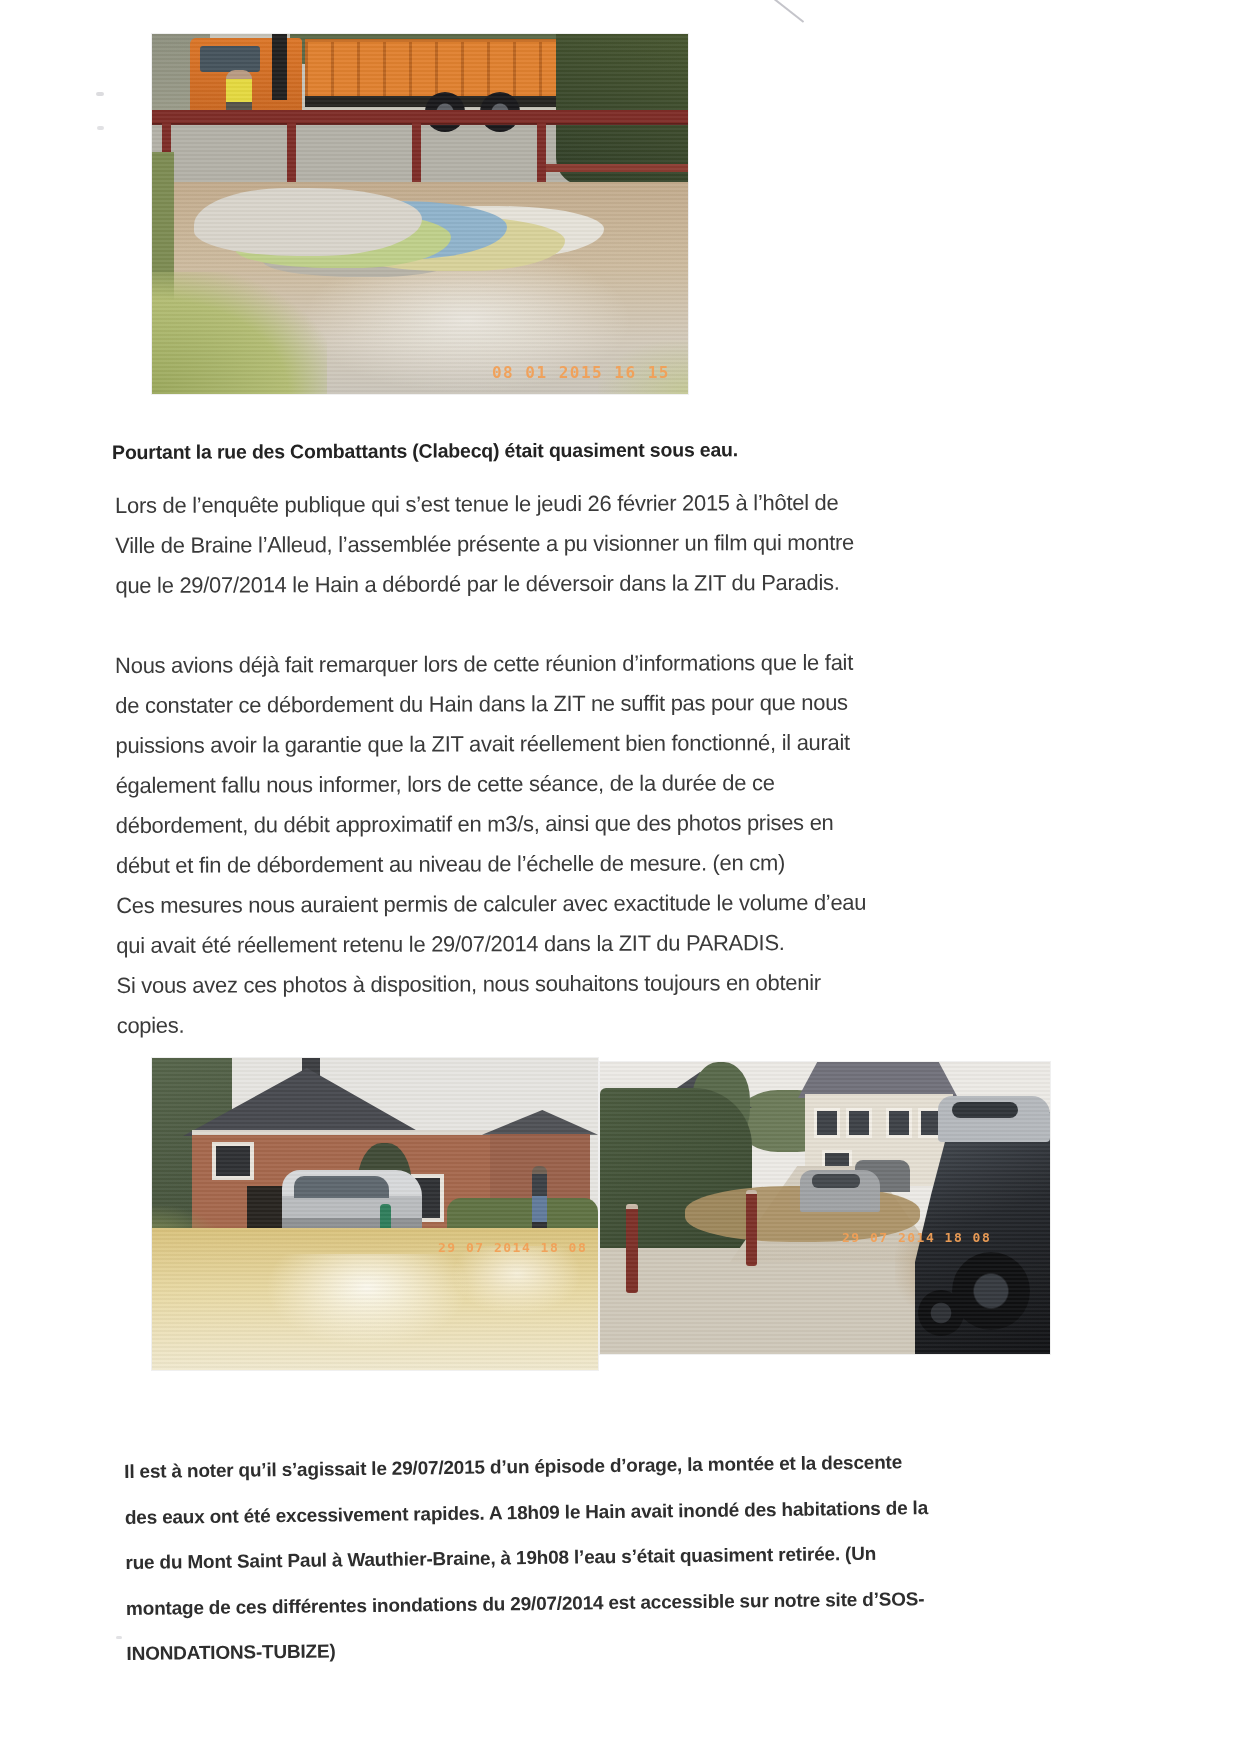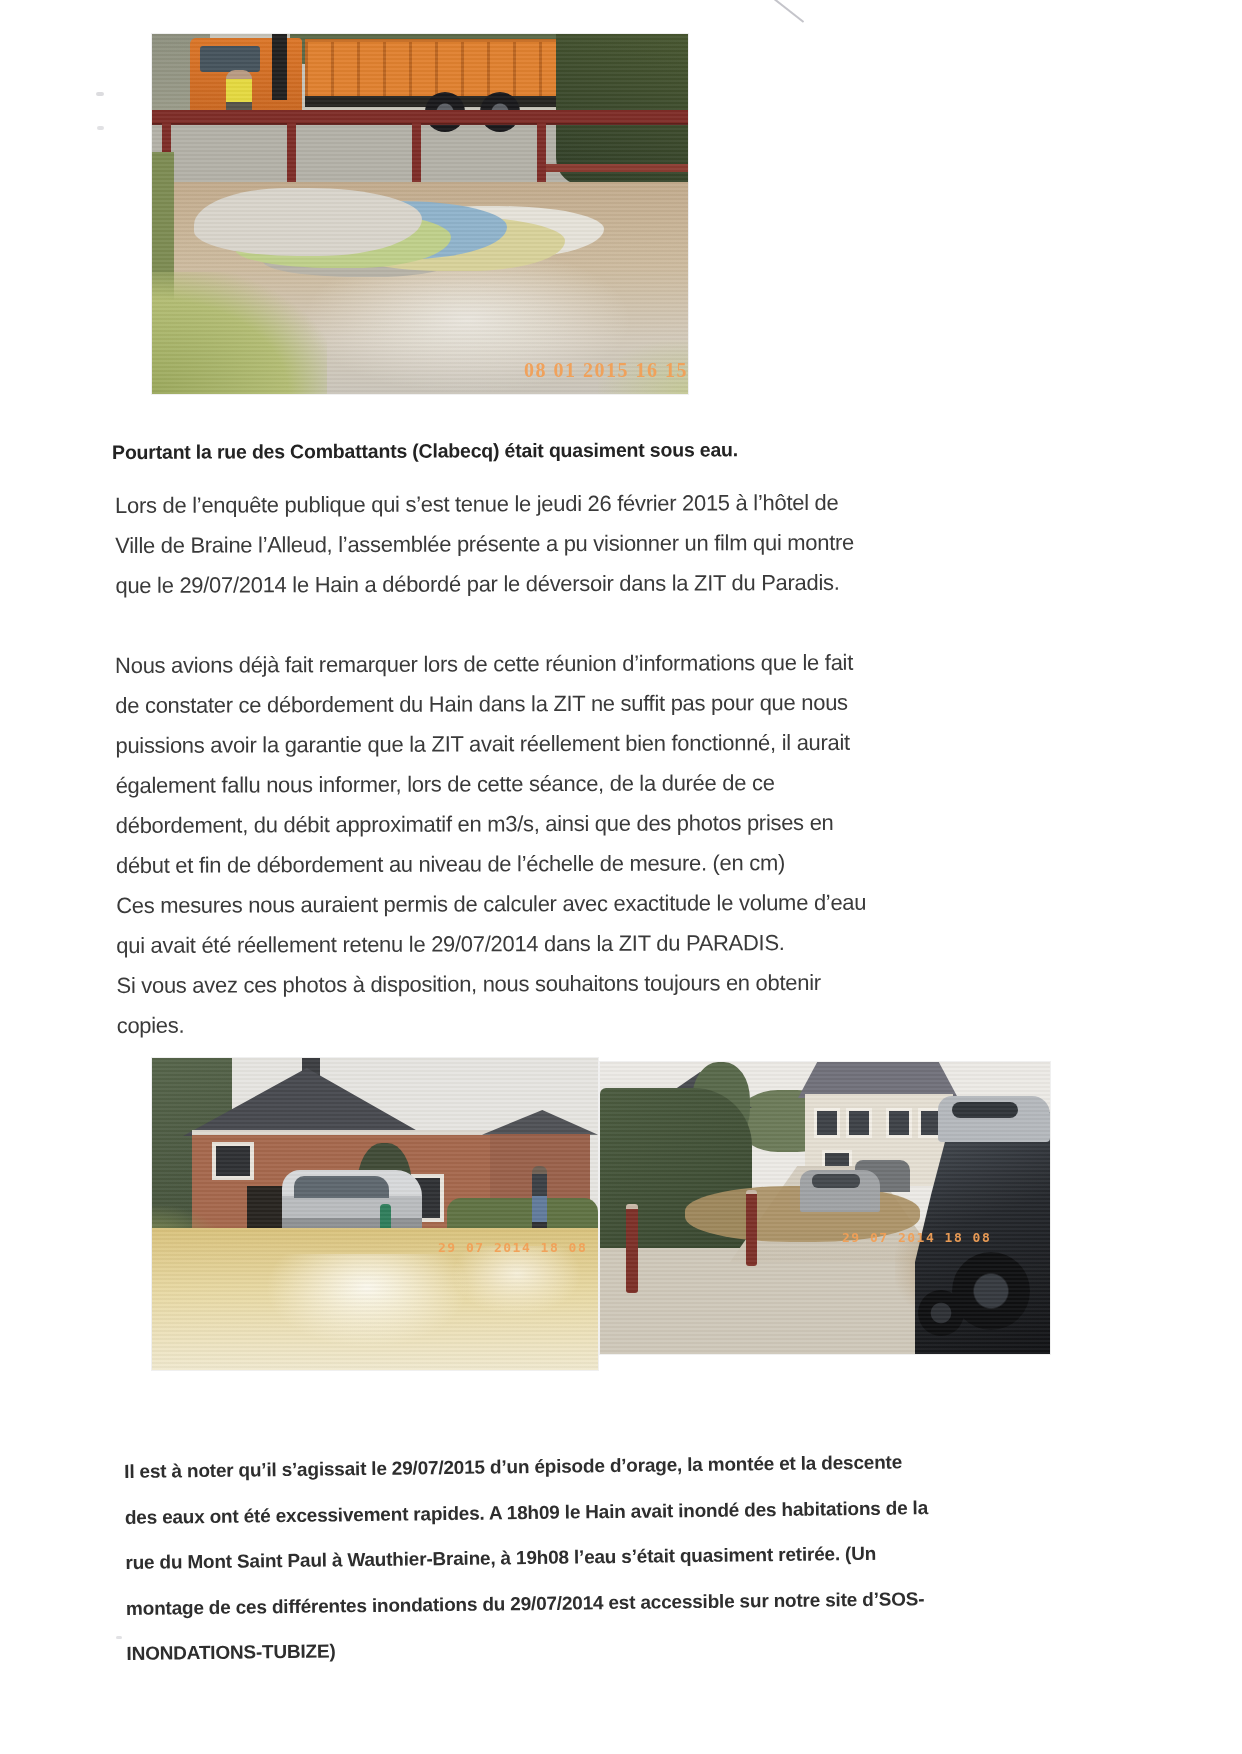--- a/index.html
+++ b/index.html
@@ -40,21 +40,21 @@
   .tp-mud-light{left:150px;top:225px;width:330px;height:135px;
      background:radial-gradient(ellipse at 50% 45%,rgba(238,236,230,.85),rgba(238,236,230,0) 70%);}
   .tp-debris{left:42px;top:154px;width:228px;height:68px;background:#d9d5cc;
      border-radius:45% 55% 50% 50%/60% 50% 60% 40%;
      box-shadow:35px 18px 0 -6px #bfd08a,90px 8px 0 -5px #8fb3cc,150px 22px 0 -7px #d8d29a,190px 10px 0 -8px #e6e3da,60px 30px 0 -9px #b7b3a8;}
   .tp-grass-strip{left:0;top:118px;width:22px;height:150px;background:#7c8b52;}
   .tp-grass-bl{left:0;top:238px;width:175px;height:122px;
      background:radial-gradient(ellipse at 0% 100%,#9aa85c 0%,#b3bd74 55%,rgba(179,189,116,0) 78%);}
   .tp-grass-br{left:446px;top:306px;width:90px;height:54px;
      background:radial-gradient(ellipse at 100% 100%,rgba(195,201,143,.85),rgba(195,201,143,0) 75%);}
-  #ts-top{right:0;bottom:12px;font-size:20px;letter-spacing:1.5px;font-family:Liberation Serif, serif;}
+  #ts-top{right:18px;bottom:12px;font-size:16px;letter-spacing:1.5px;}
 
   
   #photo-bl{left:112px;top:1042px;width:446px;height:312px;background:#e6e5e1;}
   .bl-trees-left{left:0;top:0;width:80px;height:228px;background:linear-gradient(160deg,#55644a,#3d4a35);border-radius:0 0 32px 0;}
   .bl-roof{left:28px;top:10px;width:302px;height:68px;background:#46484e;
      clip-path:polygon(1% 100%,42% 0%,80% 96%,100% 100%);}
   .bl-chimney{left:150px;top:0;width:18px;height:18px;background:#3a3c40;}
   .bl-house{left:40px;top:72px;width:300px;height:100px;background:#a5674c;border-top:5px solid #ddd8d0;}
   .bl-win{background:#2d2f33;border:4px solid #e8e4dc;}
   .bl-garage{left:95px;top:128px;width:70px;height:44px;background:#26231f;}

